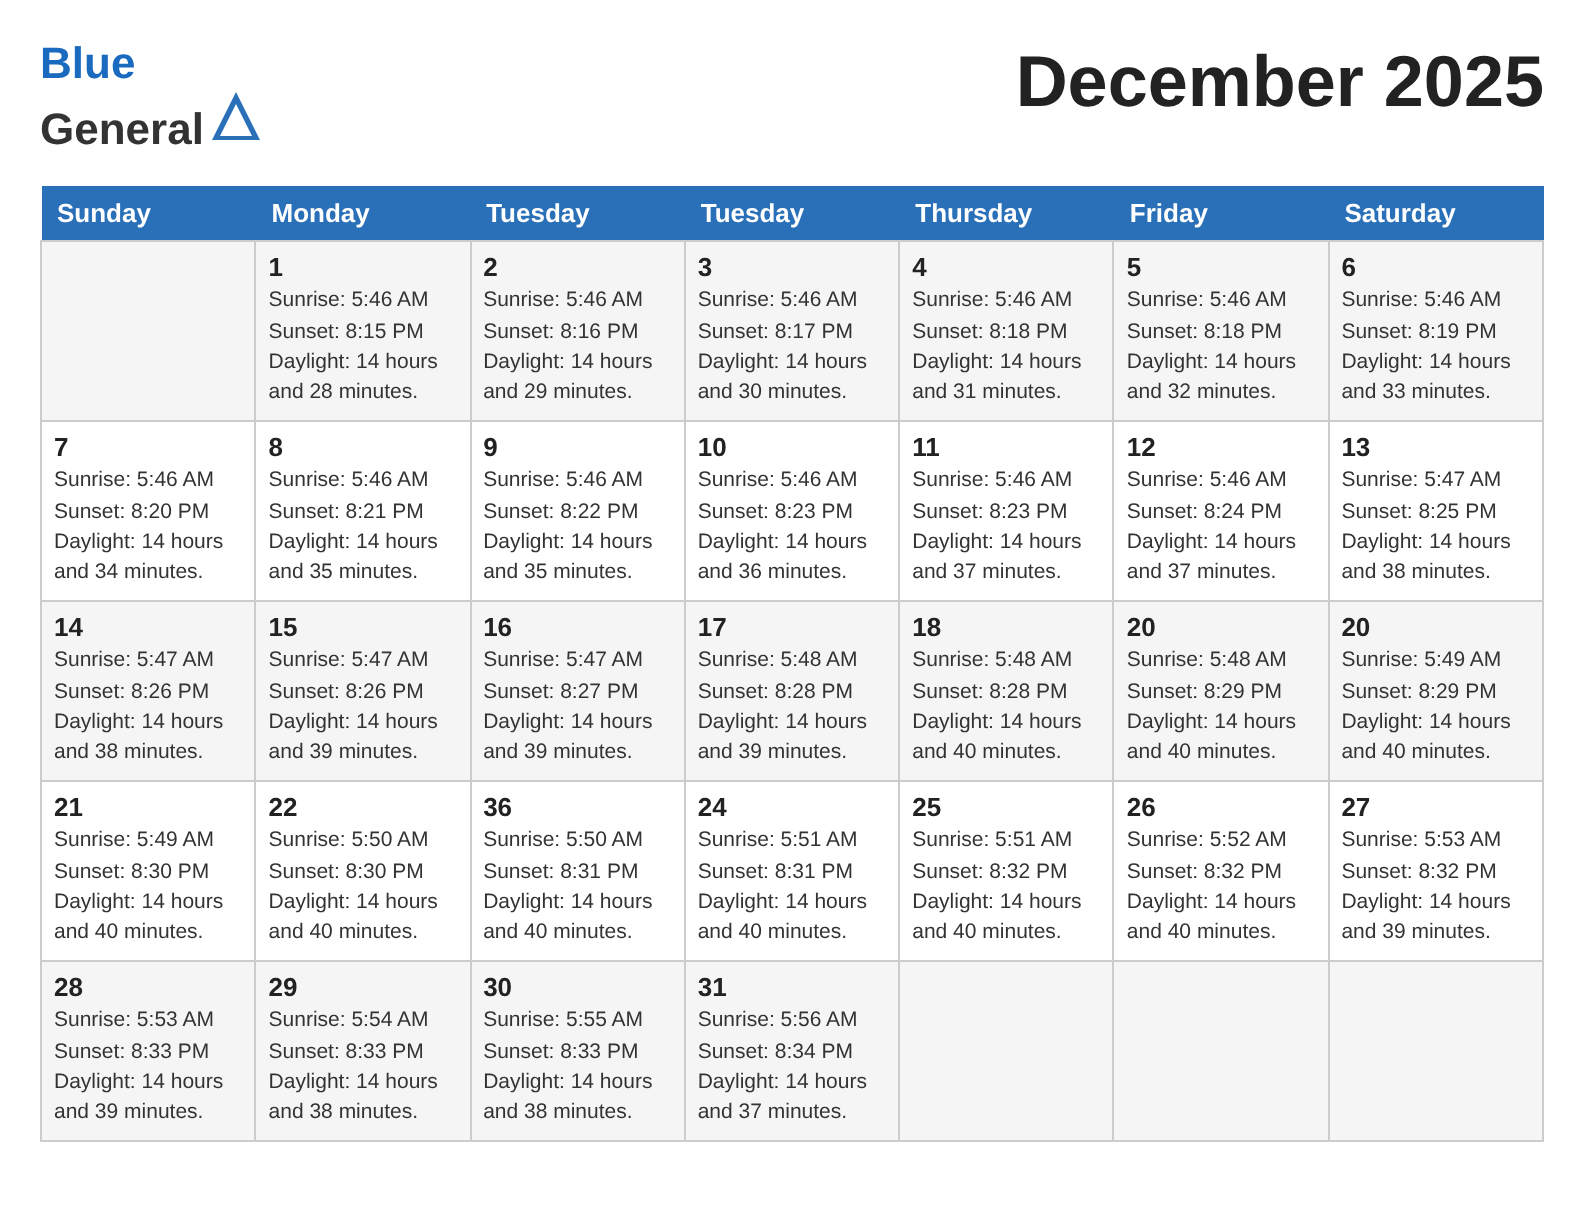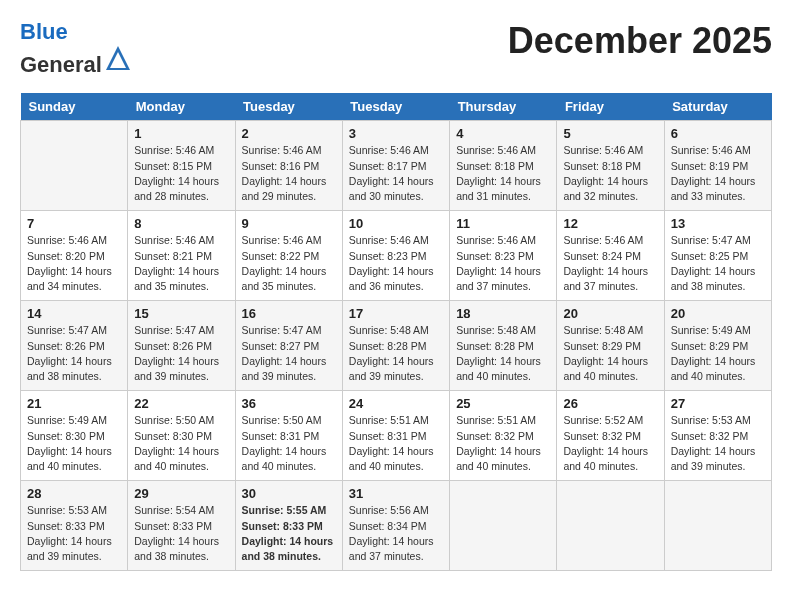--- a/index.html
+++ b/index.html
@@ -330,21 +330,21 @@
         </td>
         <td>
           <span class="day-num">29</span>
           <div class="cell-text" style="white-space: pre-line;">Sunrise: 5:54 AM
 Sunset: 8:33 PM
 Daylight: 14 hours
 and 38 minutes.</div>
         </td>
         <td>
           <span class="day-num">30</span>
-          <div class="cell-text" style="white-space: pre-line; font-weight: bold;">Sunrise: 5:55 AM
+          <div class="cell-text" style="white-space: pre-line;">Sunrise: 5:55 AM
 Sunset: 8:33 PM
 Daylight: 14 hours
 and 38 minutes.</div>
         </td>
         <td>
           <span class="day-num">31</span>
           <div class="cell-text" style="white-space: pre-line;">Sunrise: 5:56 AM
 Sunset: 8:34 PM
 Daylight: 14 hours
 and 37 minutes.</div>

